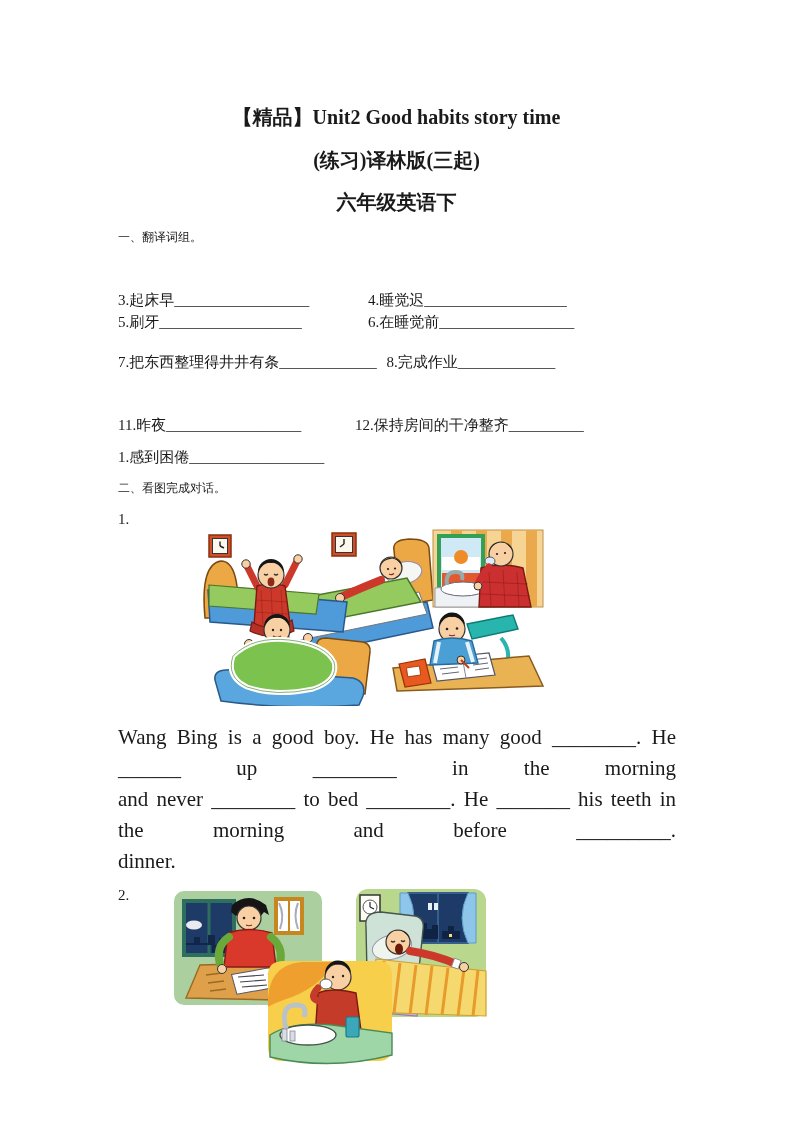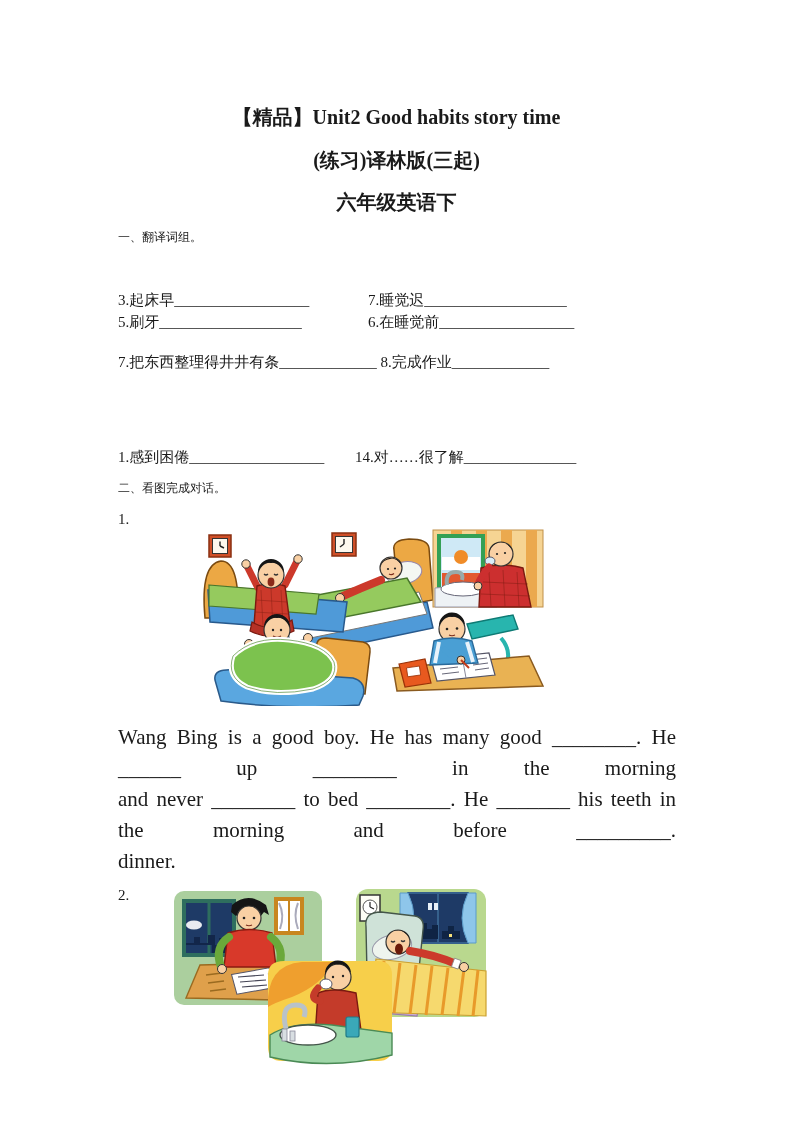--- a/index.html
+++ b/index.html
@@ -10,53 +10,56 @@
   .tline{position:absolute;left:0;width:793px;text-align:center;font-size:20px;font-weight:bold;line-height:26px;white-space:nowrap;}
   .t1{top:104px}.t2{top:147px}.t3{top:189px}
   .sheading{position:absolute;left:118px;font-size:12px;line-height:20px;white-space:nowrap;}
   .h1{top:227px}.h2{top:478px}
   .num{position:absolute;left:118px;font-size:15px;line-height:20px;}
   .n1{top:509px}.n2{top:885px}
   .row{position:absolute;left:118px;width:562px;height:20px;font-size:15px;line-height:20px;white-space:nowrap;}
   .row .r{position:absolute;top:0;left:250px;}
   .row.rx237 .r{left:237px;}
   .row.inline{white-space:nowrap;}
-  .row.inline .r{position:static;}
+  .row.inline .r{position:static;margin-left:6px;}
   .r0{top:258px}.r1{top:290px}.r2{top:312px}.r3{top:352px}.r4{top:384px}.r5{top:415px}.r6{top:447px}
   .passage{position:absolute;left:118px;top:722px;width:558px;font-size:21px;}
   .pline{line-height:31px;text-align:justify;text-align-last:justify;}
   .pline.last{text-align:justify;text-align-last:left;}
   .illus{position:absolute;}
 </style>
 </head>
 <body>
 
 <div class="page">
 
   <div class="tline t1">【精品】Unit2 Good habits story time</div>
   <div class="tline t2">(练习)译林版(三起)</div>
   <div class="tline t3">六年级英语下</div>
 
   <div class="sheading h1">一、翻译词组。</div>
 
   <div class="row r1">
     <span>3.起床早__________________</span>
-    <span class="r">7.睡觉迟___________________</span>
+    <span class="r">4.睡觉迟___________________</span>
   </div>
   <div class="row r2">
     <span>5.刷牙___________________</span>
     <span class="r">6.在睡觉前__________________</span>
   </div>
   <div class="row r3 inline">
     <span>7.把东西整理得井井有条_____________</span>
     <span class="r">8.完成作业_____________</span>
   </div>
+  <div class="row r5 rx237">
+    <span>11.昨夜__________________</span>
+    <span class="r">12.保持房间的干净整齐__________</span>
+  </div>
   <div class="row r6 rx237">
     <span>1.感到困倦__________________</span>
-    <span class="r">14.对……很了解_______________</span>
   </div>
 
   <div class="sheading h2">二、看图完成对话。</div>
   <div class="num n1">1.</div>
 
   <svg class="illus" style="left:195px;top:528px" width="350" height="178" viewBox="0 0 350 178">
 
     <g>
       <g>
         <rect x="14" y="7" width="22" height="22" fill="#cf4f28" stroke="#8a2f10" stroke-width="1.5"></rect>

